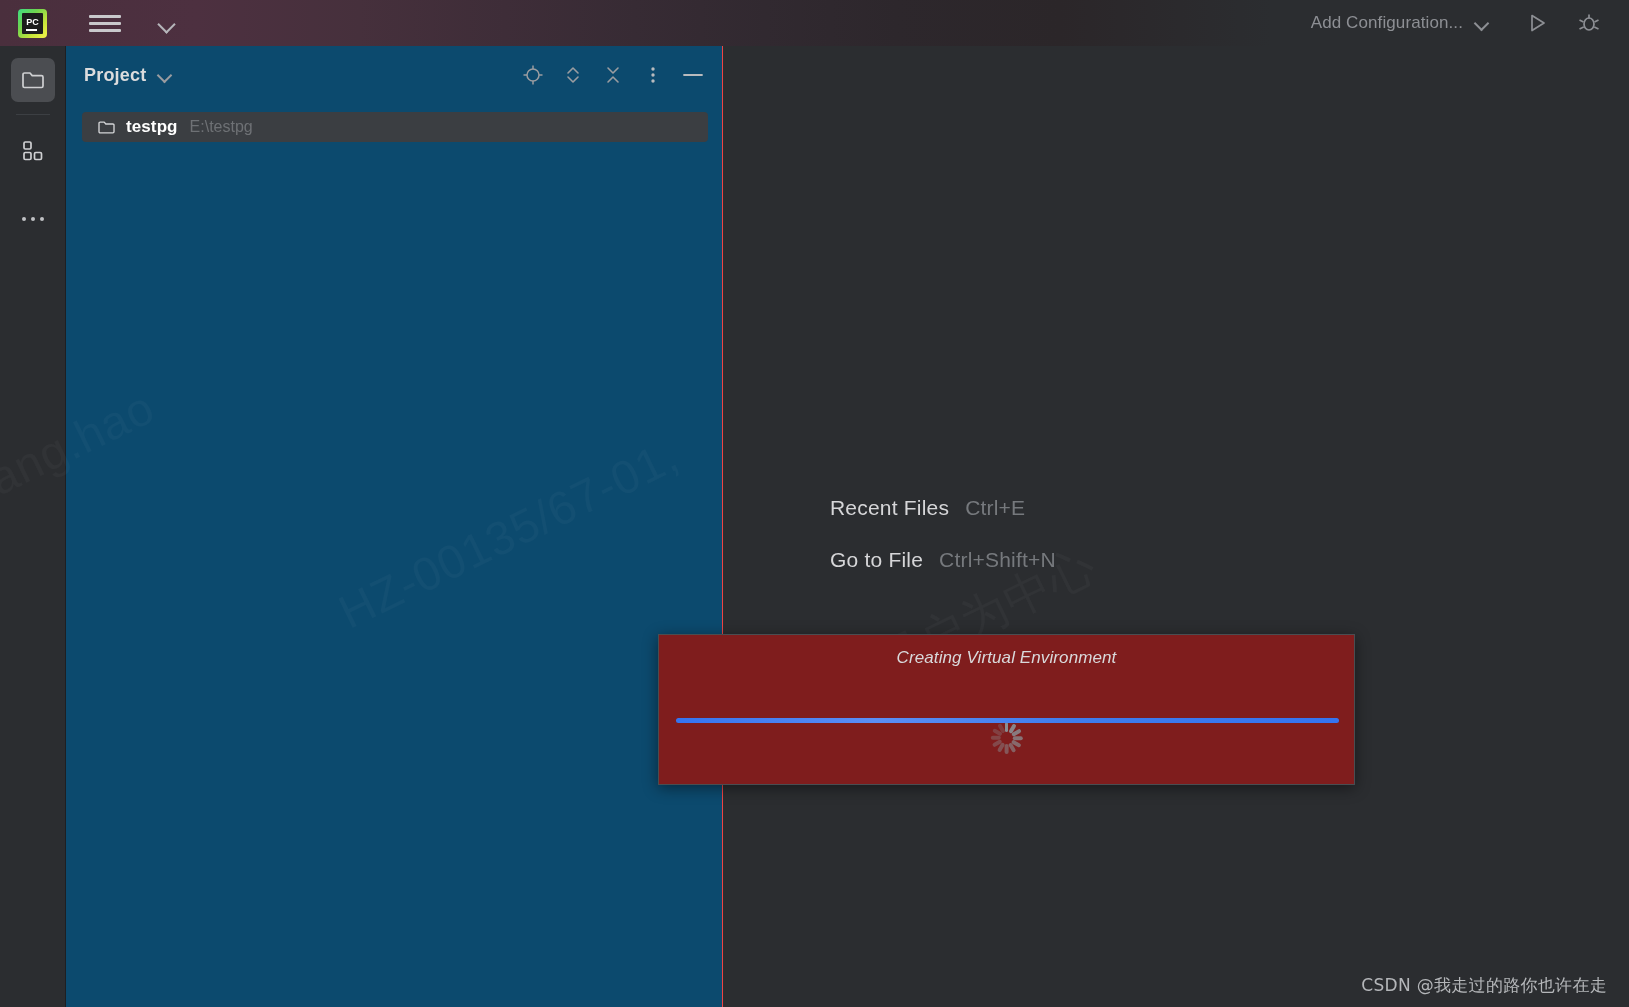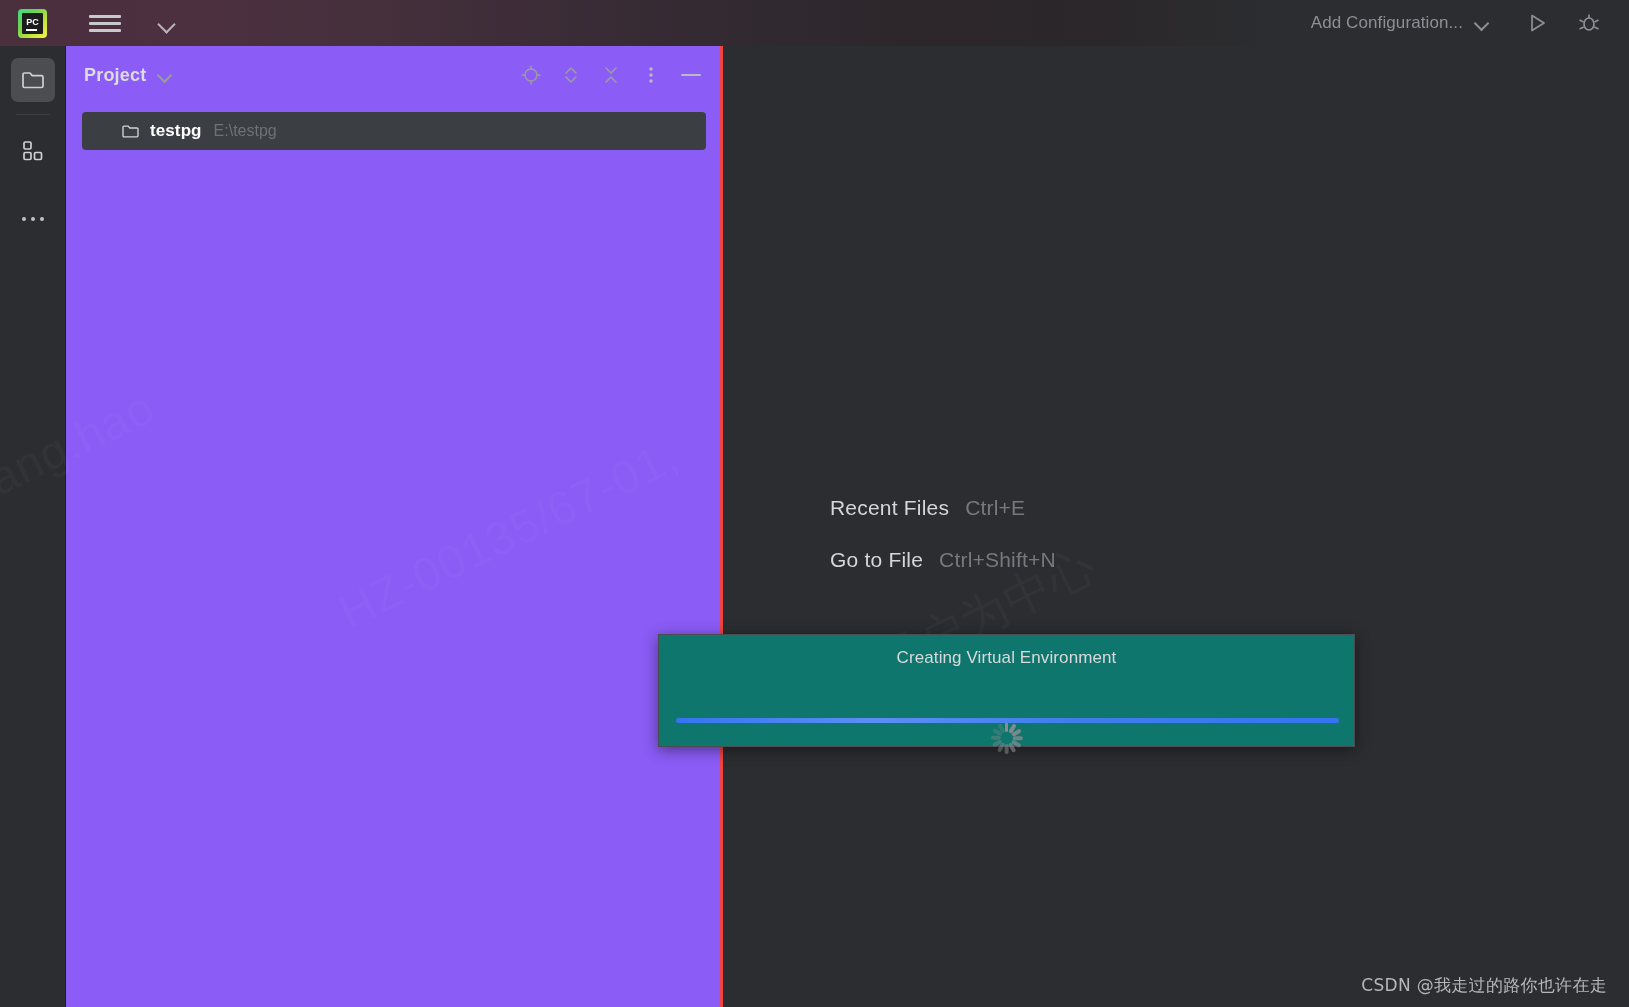--- a/index.html
+++ b/index.html
@@ -74,38 +74,38 @@
   .rail-btn.active{ background:#4b4d51; }
   .rail-sep{ width:34px; height:1px; background:#3c3f43; margin:12px auto 0 auto; }
   .rail-btn.struct{ margin-top:14px; }
   .rail-btn.more{ margin-top:24px; }
   .dots3{ display:flex; gap:5px; align-items:center; }
   .dots3 b{ width:4px; height:4px; background:#c0c1c4; border-radius:50%; display:block; }
 
   
   .project-panel{
     position:absolute; left:66px; top:46px; width:657px; height:961px;
-    background:#8b5cf6; border-right:3px solid #ef4444;
+    background:#0c4a6e; border-right:1px solid #ef4444;
   }
   .pp-header{
     height:58px; display:flex; align-items:center; padding:0 16px 0 18px;
   }
   .pp-title{ color:#dcdcdd; font-size:18px; font-weight:600; letter-spacing:.2px; }
   .pp-title-chev{ width:20px; height:20px; position:relative; margin-left:9px; cursor:pointer; }
   .pp-title-chev::before{
     content:''; position:absolute; left:4px; top:5px; width:9px; height:9px;
     border-right:2px solid #9a9ca0; border-bottom:2px solid #9a9ca0; transform:rotate(45deg);
   }
   .pp-tools{ margin-left:auto; display:flex; align-items:center; gap:14px; }
   .pp-tool{ width:26px; height:26px; display:flex; align-items:center; justify-content:center; cursor:pointer; }
 
   
   .tree{ padding-top:8px; }
   .tree-row{
-    height:38px; display:flex; align-items:center; padding-left:38px; cursor:pointer;
+    height:30px; display:flex; align-items:center; padding-left:14px; cursor:pointer;
     gap:10px; margin:0 14px 0 16px; border-radius:4px;
   }
   .tree-row.selected{ background:#3b3e42; }
   .tree-icon{ width:20px; height:20px; display:flex; align-items:center; justify-content:center; flex:0 0 20px;}
   .tree-label{ color:#dfdfe0; font-size:17px; letter-spacing:.1px; }
   .tree-row.selected .tree-label{ font-weight:700; color:#ffffff; }
   .tree-sub{ color:#6e7175; font-size:16px; margin-left:2px; }
 
   
   .editor{
@@ -126,23 +126,24 @@
   .wm.a{ left:-150px; top:520px; }
   .wm.b{ left:330px; top:590px; }
   .wm.c{ left:820px; top:660px; }
   .wm-layer{
     position:absolute; left:0; top:0; width:1629px; height:1007px;
     overflow:hidden; pointer-events:none;
   }
 
   
   .dialog{
-    position:absolute; left:658px; top:634px; width:697px; height:113px;
-    background:#0f766e; border:1px solid #4a4d51;
+    position:absolute; left:658px; top:634px; width:697px; height:151px;
+    background:#7f1d1d; border:1px solid #4a4d51;
     box-shadow:0 3px 14px rgba(0,0,0,0.45);
+    font-style:italic;
   }
   .dlg-title{
     text-align:center; color:#d9d9db; font-size:17px; margin-top:13px; letter-spacing:.1px;
   }
   .spinner{
     position:absolute; left:50%; top:86px; width:34px; height:34px; margin-left:-17px;
   }
   .spinner i{
     position:absolute; left:15.2px; top:1px; width:3.6px; height:9.5px;
     background:#8a8d91; border-radius:2px;

